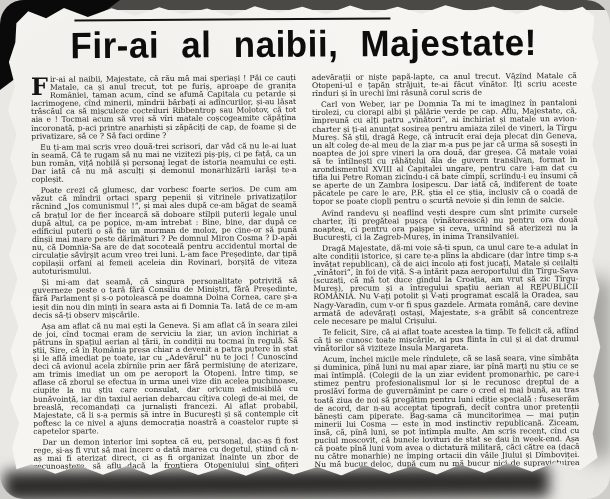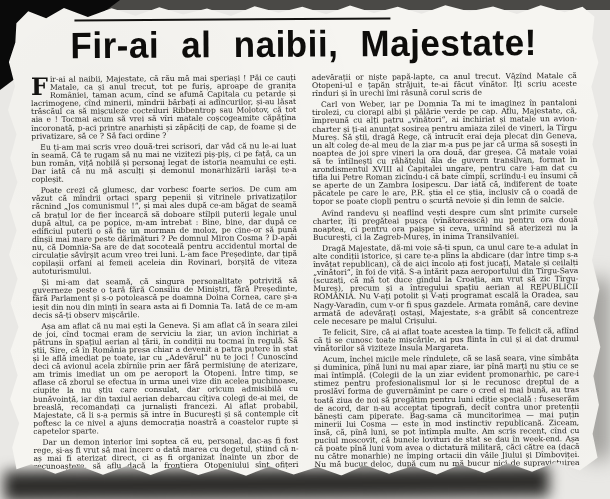--- a/index.html
+++ b/index.html
@@ -1,19 +1,20 @@
 <!DOCTYPE html>
 <html lang="ro"><head>
 <meta charset="utf-8">
 <style>
   html,body{margin:0;padding:0;background:#cfcecb;}
   .screen{
     position:relative;width:610px;height:499px;overflow:hidden;
     background:#e9e8e5;
     font-family:"DejaVu Serif","Liberation Serif",serif;
+    border-radius:24px;
   }
   
   .corner-tl{
     position:absolute;left:0;top:0;width:120px;height:90px;
     background:#0a0a0a;
     clip-path:polygon(0 0,100% 0,0 100%);
     z-index:1;
   }
   .edge-top{
     position:absolute;left:0;top:0;width:100%;height:10px;background:#4a4946;z-index:1;

